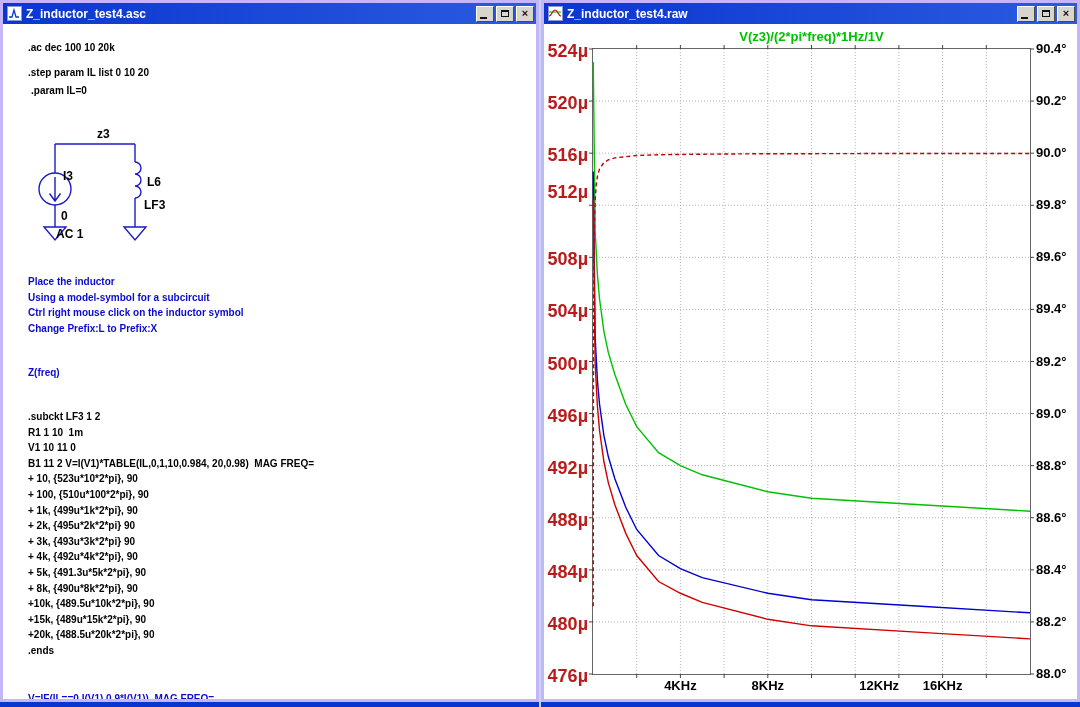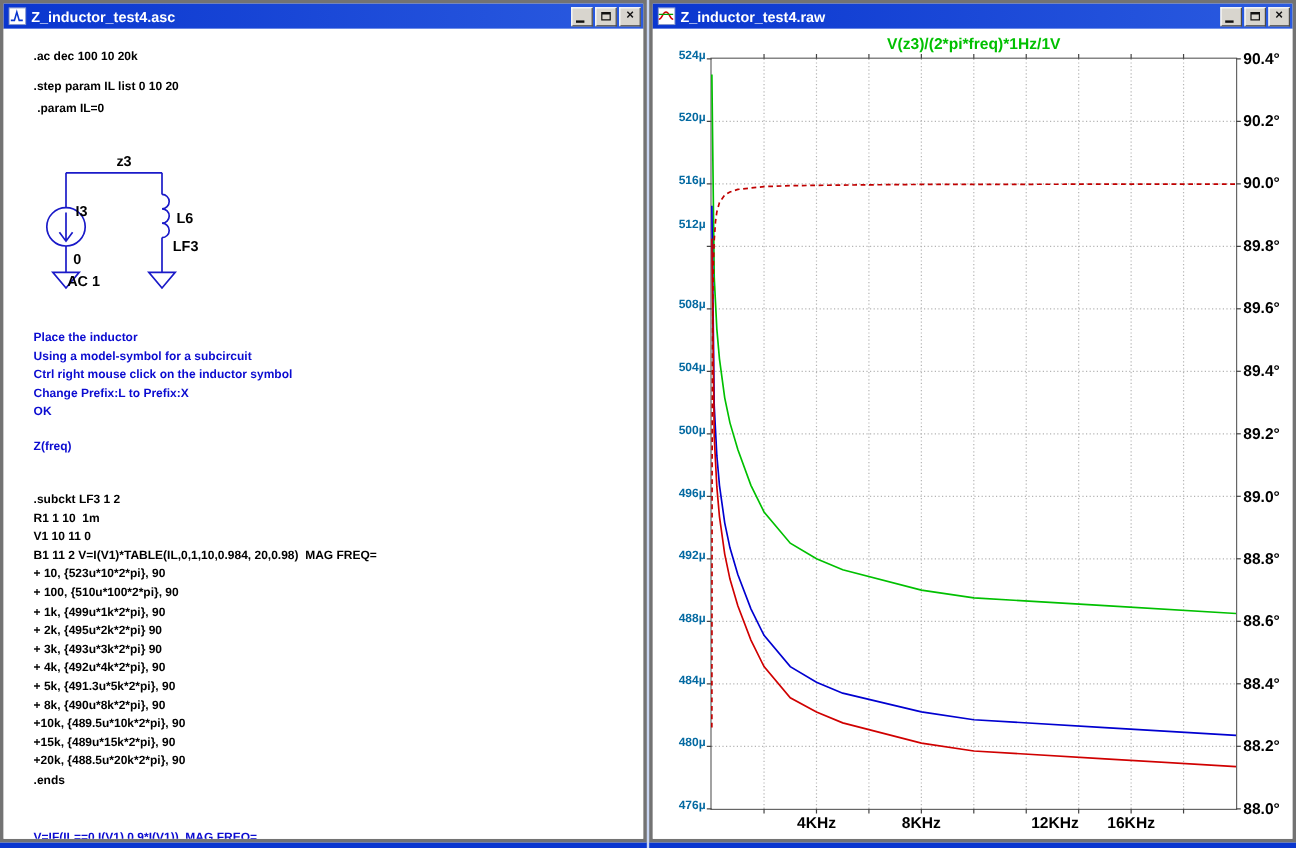--- a/index.html
+++ b/index.html
@@ -1,20 +1,20 @@
 <!DOCTYPE html>
 <html><head>
 <meta charset="utf-8">
 <style>
   html,body{margin:0;padding:0;}
   body{width:1080px;height:707px;background:#0a36cf;position:relative;
        font-family:"Liberation Sans",sans-serif;overflow:hidden;}
   .separator{position:absolute;left:539px;top:0;width:2px;height:707px;background:#c9d6f2;}
   .window{position:absolute;top:0;height:702px;width:539px;background:#fff;
-          border:3px solid #737373;box-sizing:border-box;}
+          border:3px solid #c4b5fd;box-sizing:border-box;}
   #win-left{left:0;}
   #win-right{left:541px;}
   .titlebar{height:21px;background:linear-gradient(to right,#0a36cf,#2b5be0);
             display:flex;align-items:center;padding:0 2px 0 4px;}
   .win-icon{width:15px;height:15px;margin-right:4px;flex:none;}
   .window-title{color:#fff;font-size:12px;font-weight:700;flex:1;white-space:nowrap;overflow:hidden;}
   .btn{width:16px;height:14px;background:#d8d5ce;border:1px solid;
        border-color:#ffffff #4a4a4a #4a4a4a #ffffff;margin-left:2px;flex:none;
        position:relative;display:flex;align-items:center;justify-content:center;cursor:default;}
   .glyph-min{position:absolute;left:3px;bottom:2px;width:7px;height:2px;background:#111;}
@@ -23,21 +23,21 @@
   .client{position:relative;width:100%;height:675px;background:#fff;overflow:hidden;}
   .txt{position:absolute;white-space:pre;font-size:10px;font-weight:700;line-height:15.5px;}
   .black{color:#000;}
   .blue{color:#0b0bd0;}
   .lines div{white-space:pre;}
   #schematic{position:absolute;left:20px;top:100px;}
   #plot-title{position:absolute;left:49px;top:5px;width:437px;text-align:center;
               font-size:13px;font-weight:700;white-space:nowrap;}
   #plot-box{position:absolute;left:48px;top:24px;width:439px;height:627px;
             border:1px solid #666;box-sizing:border-box;background:#fff;}
-  .ylab{position:absolute;left:2px;width:42px;text-align:right;font-size:10px;font-weight:700;color:#0369a1;}
+  .ylab{position:absolute;left:2px;width:42px;text-align:right;font-size:18px;font-weight:700;color:#b91c1c;}
   .yrlab{position:absolute;left:492px;width:46px;text-align:left;font-size:13px;font-weight:700;color:#000;}
   .xlab{position:absolute;top:654px;font-size:13px;font-weight:700;color:#000;transform:translateX(-50%);}
 </style>
 </head>
 <body>
 
 <div class="separator"></div>
 
 <div class="window" id="win-left">
   <div class="titlebar">
@@ -85,21 +85,21 @@
       <g fill="#000" font-size="12" font-weight="700" font-family="Liberation Sans, sans-serif" stroke="none">
         <text x="74" y="14">z3</text>
         <text x="40" y="56">I3</text>
         <text x="38" y="96">0</text>
         <text x="33" y="114">AC 1</text>
         <text x="124" y="62">L6</text>
         <text x="121" y="85">LF3</text>
       </g>
     </svg>
 
-    <div class="txt blue lines" style="left:25px;top:250px;"><div>Place the inductor</div><div>Using a model-symbol for a subcircuit</div><div>Ctrl right mouse click on the inductor symbol</div><div>Change Prefix:L to Prefix:X</div><div>OK</div></div>
+    <div class="txt blue lines" style="left:25px;top:250px;"><div>Place the inductor</div><div>Using a model-symbol for a subcircuit</div><div>Ctrl right mouse click on the inductor symbol</div><div>Change Prefix:L to Prefix:X</div></div>
     <div class="txt blue" style="left:25px;top:341px;">Z(freq)</div>
     <div class="txt black lines" style="left:25px;top:385px;line-height:15.6px;"><div>.subckt LF3 1 2</div><div>R1 1 10  1m</div><div>V1 10 11 0</div><div>B1 11 2 V=I(V1)*TABLE(IL,0,1,10,0.984, 20,0.98)  MAG FREQ=</div><div>+ 10, {523u*10*2*pi}, 90</div><div>+ 100, {510u*100*2*pi}, 90</div><div>+ 1k, {499u*1k*2*pi}, 90</div><div>+ 2k, {495u*2k*2*pi} 90</div><div>+ 3k, {493u*3k*2*pi} 90</div><div>+ 4k, {492u*4k*2*pi}, 90</div><div>+ 5k, {491.3u*5k*2*pi}, 90</div><div>+ 8k, {490u*8k*2*pi}, 90</div><div>+10k, {489.5u*10k*2*pi}, 90</div><div>+15k, {489u*15k*2*pi}, 90</div><div>+20k, {488.5u*20k*2*pi}, 90</div><div>.ends</div></div>
     <div class="txt blue" style="left:25px;top:655px;margin-top:12px;">V=IF(IL==0,I(V1),0.9*I(V1))  MAG FREQ=</div>
   </div>
 </div>
 
 <div class="window" id="win-right">
   <div class="titlebar">
     <svg class="win-icon" viewBox="0 0 15 15">
       <rect x="0.5" y="0.5" width="14" height="14" fill="#fff" stroke="#8899cc"></rect>

